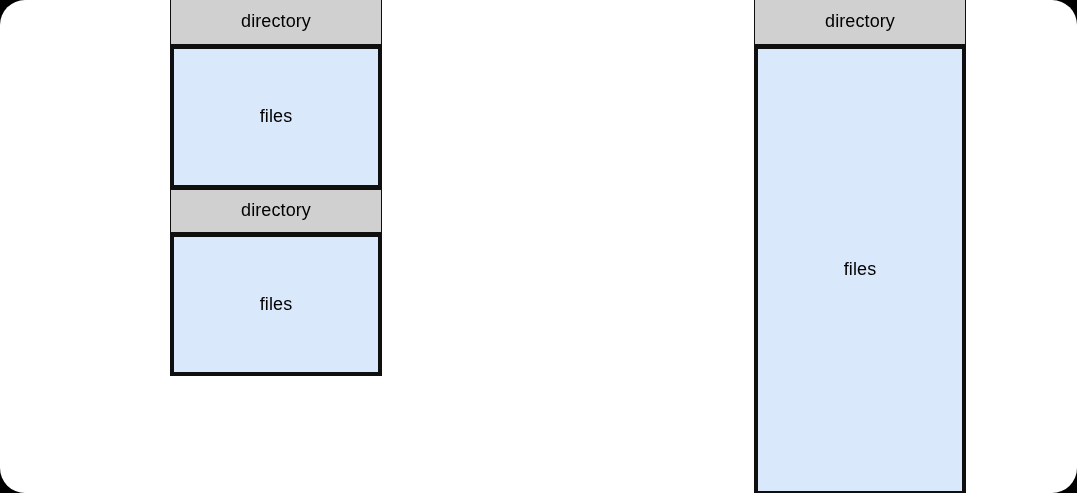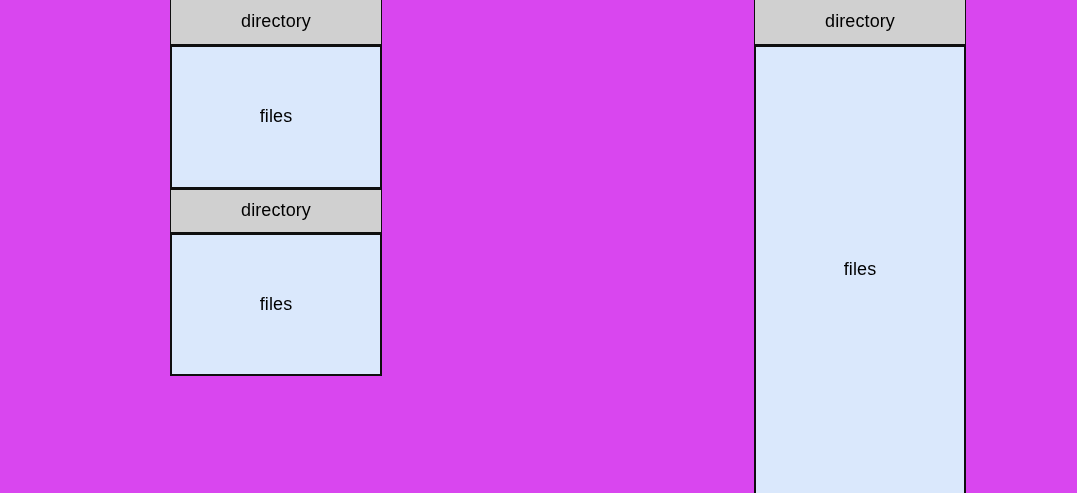--- a/index.html
+++ b/index.html
@@ -37,39 +37,39 @@
     -webkit-font-smoothing: antialiased;
   }
 
   .block.directory {
     background: #d0d0d0;
     border: 1px solid #0f0f0f;
   }
 
   .block.files {
     background: #dae8fc;
-    border: 2px solid #0f766e;
+    border: 4px solid #0f766e;
   }
 
   
   .stack {
     position: absolute;
     top: 0;
     left: 0;
   }
 
   .block-label {
     display: block;
     pointer-events: none;
   }
 </style>
 </head>
 <body>
 
-<div id="canvas" style="background: #d946ef;">
+<div id="canvas" style="background: #ffffff; border-radius: 25px;">
 
 <div class="stack">
       <div class="block directory" style="left: 170px; top: -2px; width: 212px; height: 47px; background: rgb(208, 208, 208); border-color: rgb(15, 15, 15); color: rgb(0, 0, 0);">
         <span class="block-label">directory</span>
       </div>
       <div class="block files" style="left: 170px; top: 45px; width: 212px; height: 144px; background: rgb(218, 232, 252); border-color: rgb(15, 15, 15); color: rgb(0, 0, 0);">
         <span class="block-label">files</span>
       </div>
       <div class="block directory" style="left: 170px; top: 189px; width: 212px; height: 44px; background: rgb(208, 208, 208); border-color: rgb(15, 15, 15); color: rgb(0, 0, 0);">
         <span class="block-label">directory</span>

